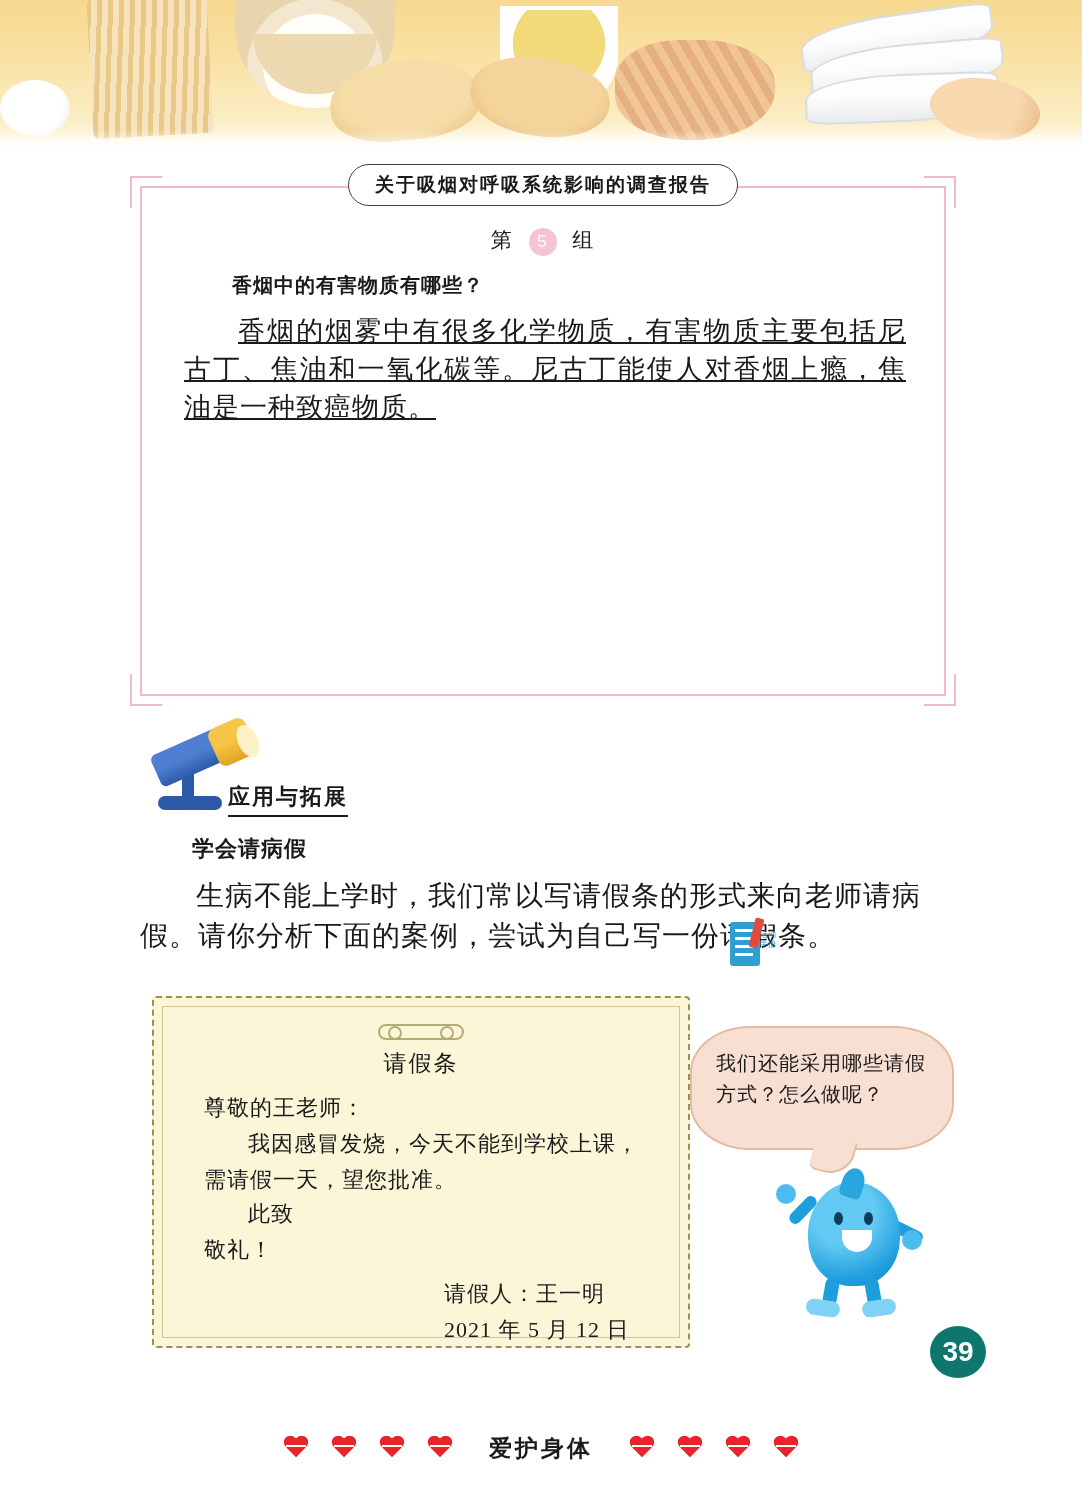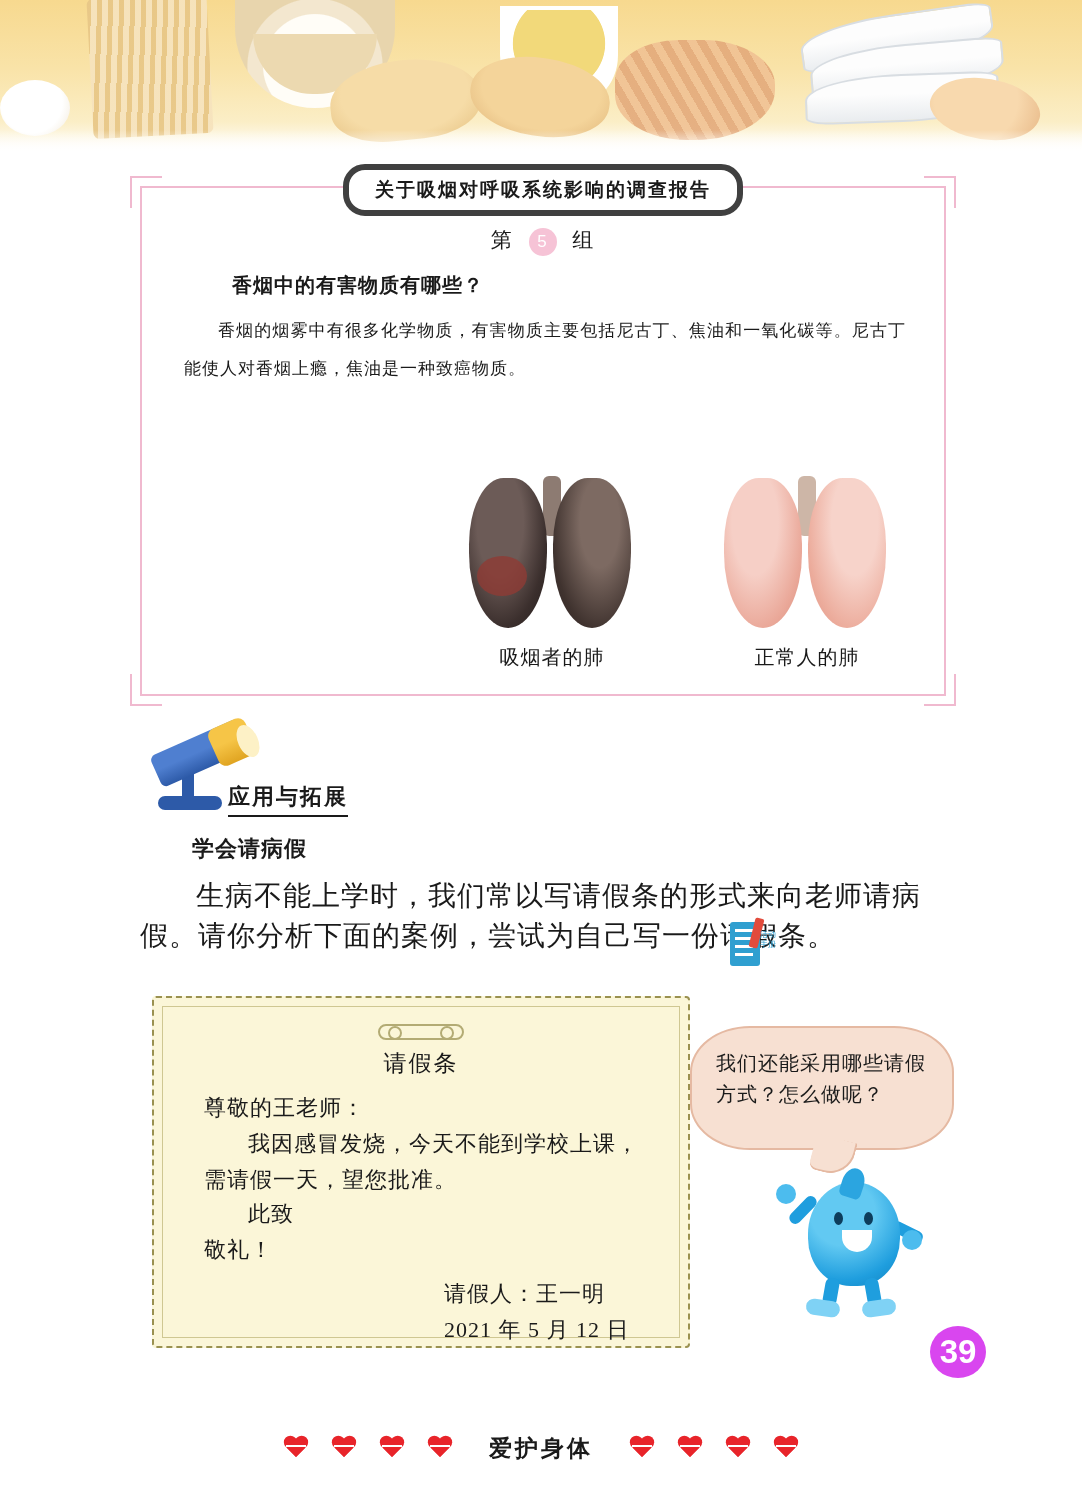--- a/index.html
+++ b/index.html
@@ -82,41 +82,41 @@
     content:"";position:absolute;width:30px;height:30px;border:2px solid #f0b9cf;
   }
   .report-card:before{left:-12px;top:-12px;border-right:none;border-bottom:none;}
   .report-card:after{right:-12px;top:-12px;border-left:none;border-bottom:none;}
   .corner-bl,.corner-br{position:absolute;width:30px;height:30px;border:2px solid #f0b9cf;}
   .corner-bl{left:-12px;bottom:-12px;border-right:none;border-top:none;}
   .corner-br{right:-12px;bottom:-12px;border-left:none;border-top:none;}
 
   .report-title{
     position:absolute;left:50%;top:-24px;transform:translateX(-50%);
-    background:#fff;border:6px solid #404040;border-radius:22px;
+    background:#fff;border:1px solid #404040;border-radius:22px;
     padding:7px 26px;white-space:nowrap;
     font-family:"Liberation Sans","DejaVu Sans",sans-serif;
     font-weight:bold;font-size:19px;letter-spacing:2px;color:#1a1a1a;
   }
   .group-line{
     position:absolute;left:0;right:0;top:38px;text-align:center;
     font-size:21px;letter-spacing:2px;
   }
   .group-badge{
     display:inline-block;width:28px;height:28px;line-height:28px;border-radius:50%;
     background:#f6c3d6;color:#fff;font-size:17px;text-align:center;margin:0 8px;
     vertical-align:middle;font-family:"Liberation Sans",sans-serif;
   }
   .q-head{
     position:absolute;left:90px;top:84px;font-size:20px;font-weight:bold;
     font-family:"Liberation Sans","DejaVu Sans",sans-serif;letter-spacing:1px;
   }
   .para{
-    position:absolute;left:42px;right:38px;font-size:17px;line-height:38px;
-    text-indent:2em;letter-spacing:1px;text-align:justify;
+    position:absolute;left:42px;right:38px;font-size:27px;line-height:38px;
+    text-indent:2em;letter-spacing:1px;text-align:justify;text-decoration:underline;
   }
   .para.p1{top:124px;}
   .para.p2{top:202px;}
 
   .lungs-row{position:absolute;left:0;right:0;top:288px;height:200px;}
   .lung{position:absolute;width:170px;height:155px;}
   .lung.smoker{left:325px;}
   .lung.normal{left:580px;}
   .lobe{position:absolute;width:78px;height:150px;border-radius:46% 46% 52% 52%;}
   .lung.smoker .lobe.l{left:2px;top:2px;background:radial-gradient(ellipse at 40% 30%,#6c5b57 0 35%,#3b2f2d 70%,#241c1b 100%);}
@@ -261,22 +261,22 @@
   .m-leg{position:absolute;width:14px;height:28px;background:#1f9ede;border-radius:6px;top:110px;}
   .m-leg.l{left:34px;transform:rotate(10deg);}
   .m-leg.r{left:76px;transform:rotate(-10deg);}
   .m-foot{position:absolute;width:34px;height:16px;border-radius:9px;background:#7fd2f5;top:132px;}
   .m-foot.l{left:16px;transform:rotate(8deg);}
   .m-foot.r{left:72px;transform:rotate(-8deg);}
 
   
   .page-num{
     position:absolute;left:930px;top:1326px;width:56px;height:52px;border-radius:50%;
-    background:#d946ef;color:#fff;font-family:"Liberation Sans","DejaVu Sans",sans-serif;
-    font-weight:bold;font-size:33px;display:flex;align-items:center;justify-content:center;
+    background:#0f766e;color:#fff;font-family:"Liberation Sans","DejaVu Sans",sans-serif;
+    font-weight:bold;font-size:28px;display:flex;align-items:center;justify-content:center;
   }
 
   
   .footer{
     position:absolute;left:0;right:0;top:1418px;height:60px;
     display:flex;align-items:center;justify-content:center;gap:22px;
   }
   .heart{
     width:26px;height:24px;position:relative;display:inline-block;
   }
@@ -320,34 +320,20 @@
 
   <div class="group-line">
     <span>第</span>
     <span class="group-badge">5</span>
     <span>组</span>
   </div>
 
   <div class="q-head">香烟中的有害物质有哪些？</div>
   <div class="para p1">香烟的烟雾中有很多化学物质，有害物质主要包括尼古丁、焦油和一氧化碳等。尼古丁能使人对香烟上瘾，焦油是一种致癌物质。</div>
 
-  <div class="lungs-row">
-    <div class="lung smoker">
-      <div class="trachea"></div>
-      <div class="lobe l"></div>
-      <div class="lobe r"></div>
-      <div class="lung-caption">吸烟者的肺</div>
-    </div>
-    <div class="lung normal">
-      <div class="trachea"></div>
-      <div class="lobe l"></div>
-      <div class="lobe r"></div>
-      <div class="lung-caption">正常人的肺</div>
-    </div>
-  </div>
 </div>
 
 <div class="telescope">
   <div class="tele-stand"></div>
   <div class="tele-base"></div>
   <div class="tele-tube"></div>
   <div class="tele-tube2"></div>
   <div class="tele-lens"></div>
 </div>
 <div class="sec-head">应用与拓展</div>

